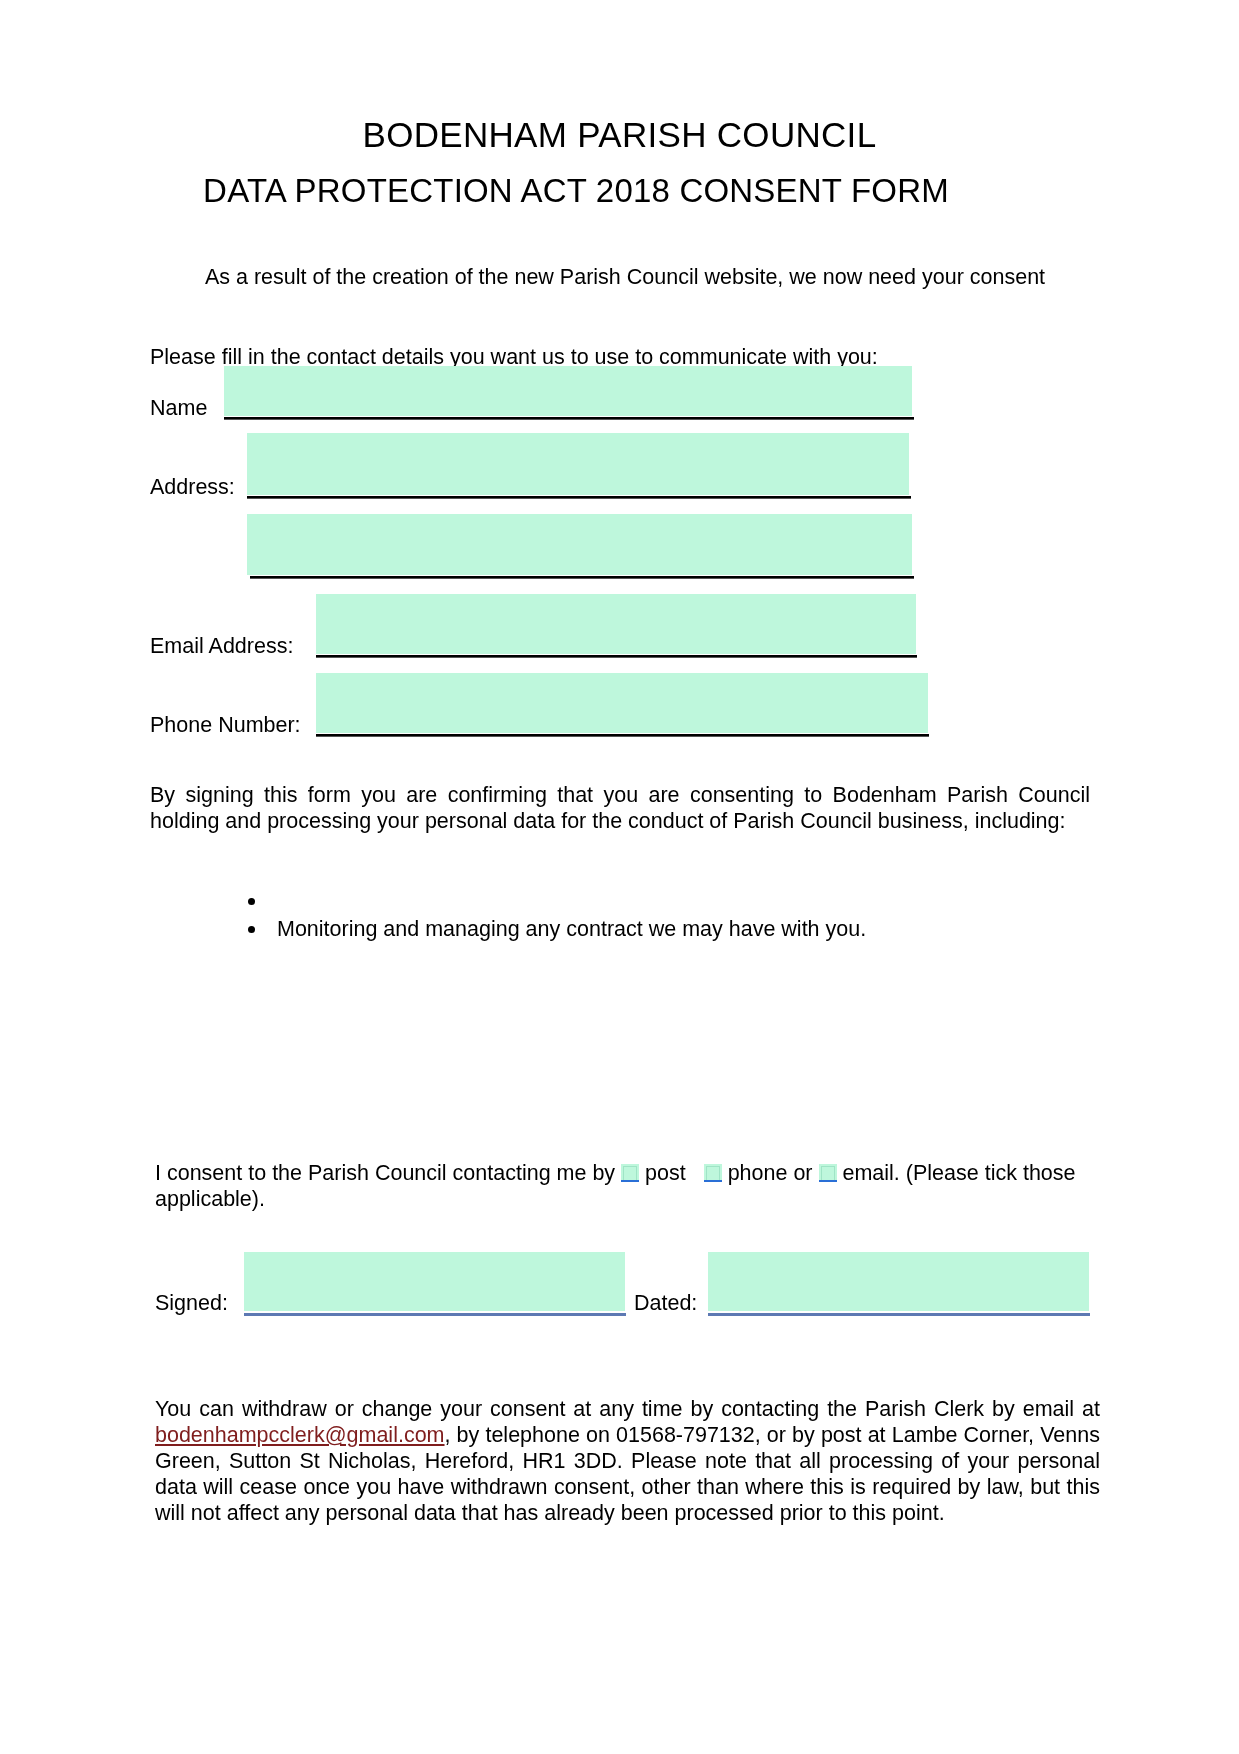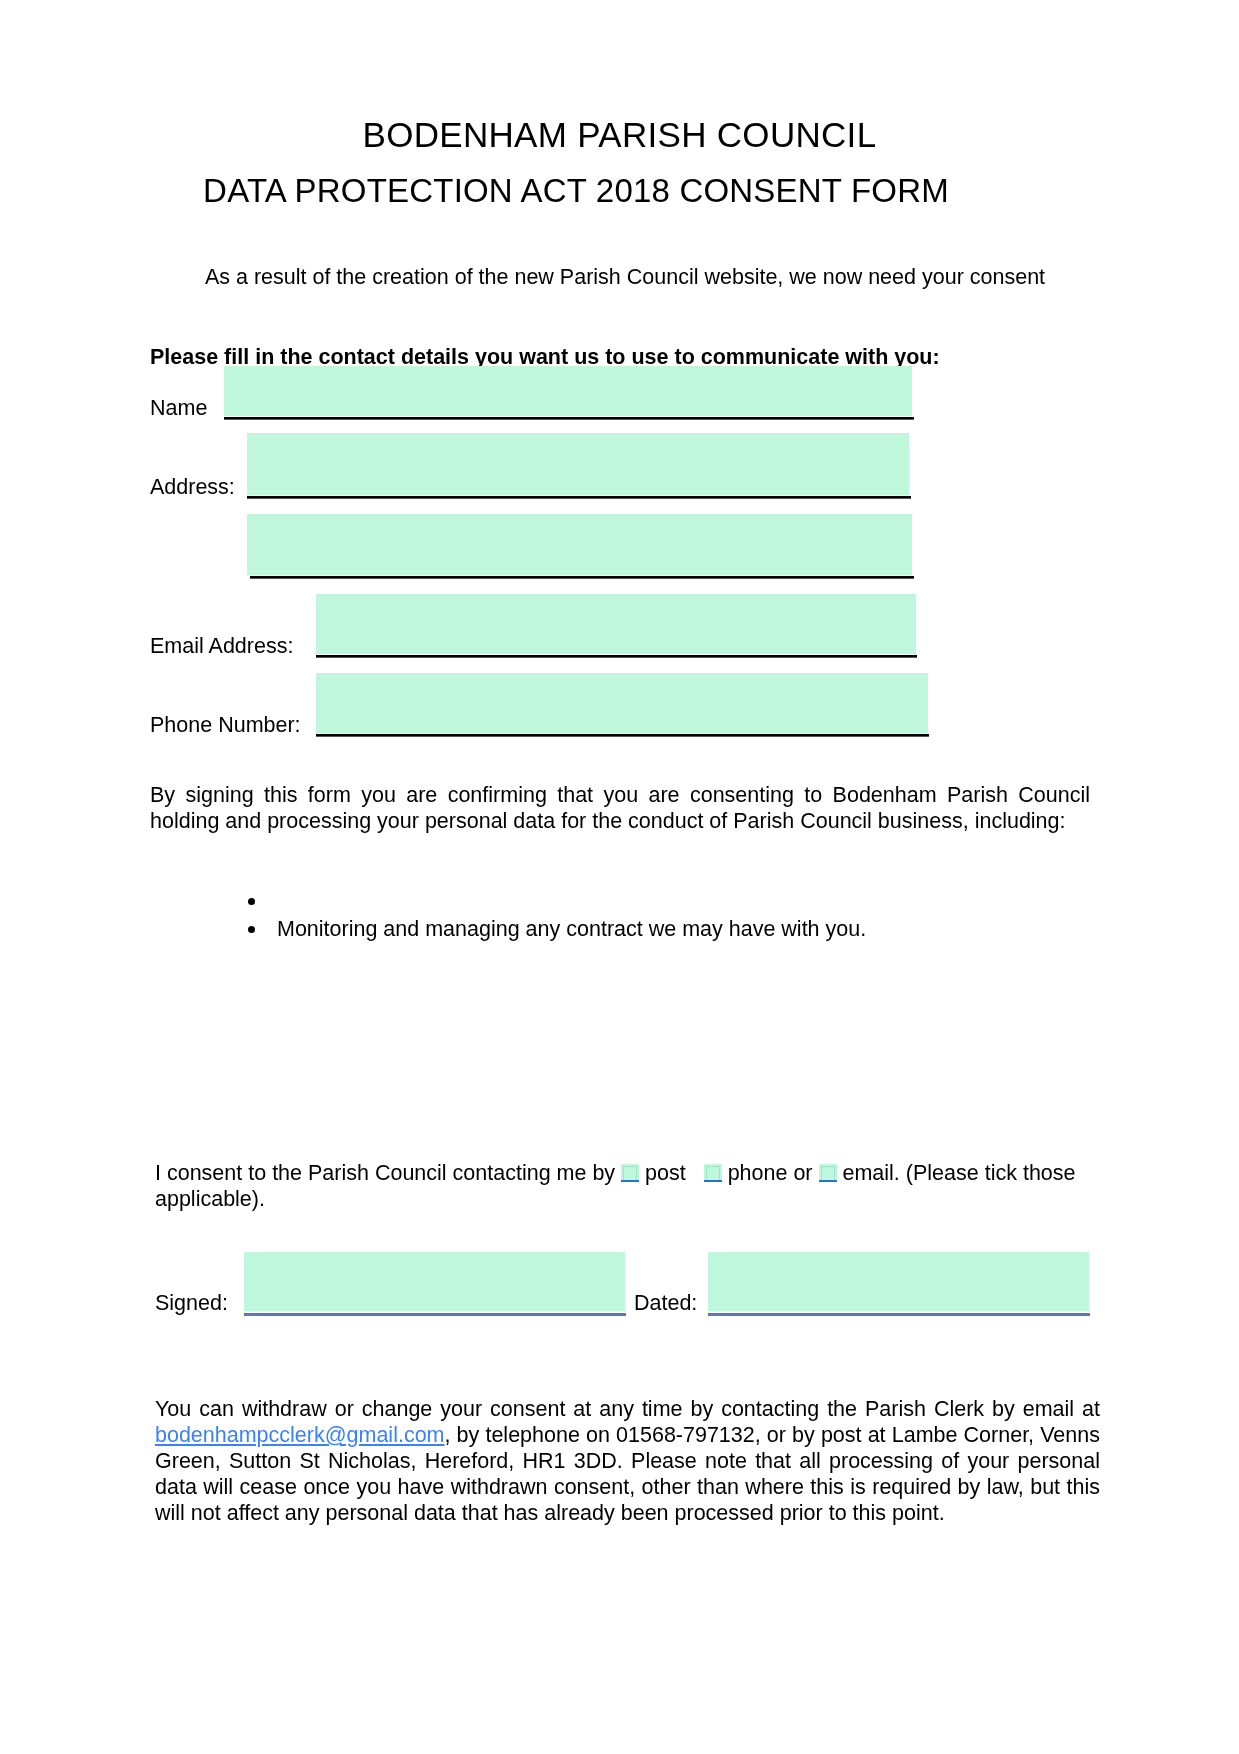--- a/index.html
+++ b/index.html
@@ -5,38 +5,38 @@
     html, body { margin: 0; padding: 0; background: #ffffff; }
     body {
       width: 1239px; height: 1754px; position: relative; overflow: hidden;
       font-family: "Liberation Sans", sans-serif; color: #000;
     }
     .abs { position: absolute; }
     .title { left: 0; width: 1239px; text-align: center; font-size: 35px; top: 104px; letter-spacing: 0.3px; margin-top: 11px; }
     .subtitle { left: 0; width: 1152px; text-align: center; font-size: 33px; top: 172px; letter-spacing: 0.2px; }
     .intro { left: 160px; width: 930px; top: 264px; text-align: center; font-size: 21.5px; line-height: 26px; }
     .body-text { font-size: 21.5px; line-height: 26px; }
-    .fill-instr { left: 150px; top: 344px; font-weight: bold; }
+    .fill-instr { left: 150px; top: 344px; }
     .field-label { font-size: 21.5px; }
     .field-box { background: #bef7dc; }
     .field-line { height: 2px; background: #000; border-bottom: 1px solid #555; }
     .consent-para { left: 150px; width: 940px; top: 782px; text-align: justify; }
     .bullets { left: 240px; width: 840px; top: 888px; margin: 0; padding: 0; list-style: none; }
     .bullets li { position: relative; padding-left: 37px; margin-bottom: 28px; font-size: 21.5px; line-height: 26px; }
     .bullets li .dot { position: absolute; left: 8px; top: 10px; width: 7px; height: 7px; border-radius: 50%; background: #000; }
     .tick-line { left: 155px; width: 945px; top: 1160px; }
     .cb {
       display: inline-block; width: 18px; height: 18px; background: #bef7dc;
       border-bottom: 2px solid #2a6fd6; vertical-align: -2px; box-sizing: border-box;
       position: relative; cursor: pointer;
     }
     .cb::after { content: ""; position: absolute; left: 2px; right: 2px; top: 2px; bottom: 0; border: 1px solid #9fe4c6; border-bottom: none; }
     .sig-line { height: 3px; background: #5d79b3; }
     .withdraw { left: 155px; width: 945px; top: 1396px; text-align: justify; }
-    a.email-link { color: #3b82f6; text-decoration: underline; }
+    a.email-link { color: #7f1d1d; text-decoration: underline; }
   </style>
 </head>
 <body>
 
 <div class="abs title">BODENHAM PARISH COUNCIL</div>
 <div class="abs subtitle">DATA PROTECTION ACT 2018 CONSENT FORM</div>
 
 <div class="abs intro">
   <div>As a result of the creation of the new Parish Council website, we now need your consent</div>
 </div>

